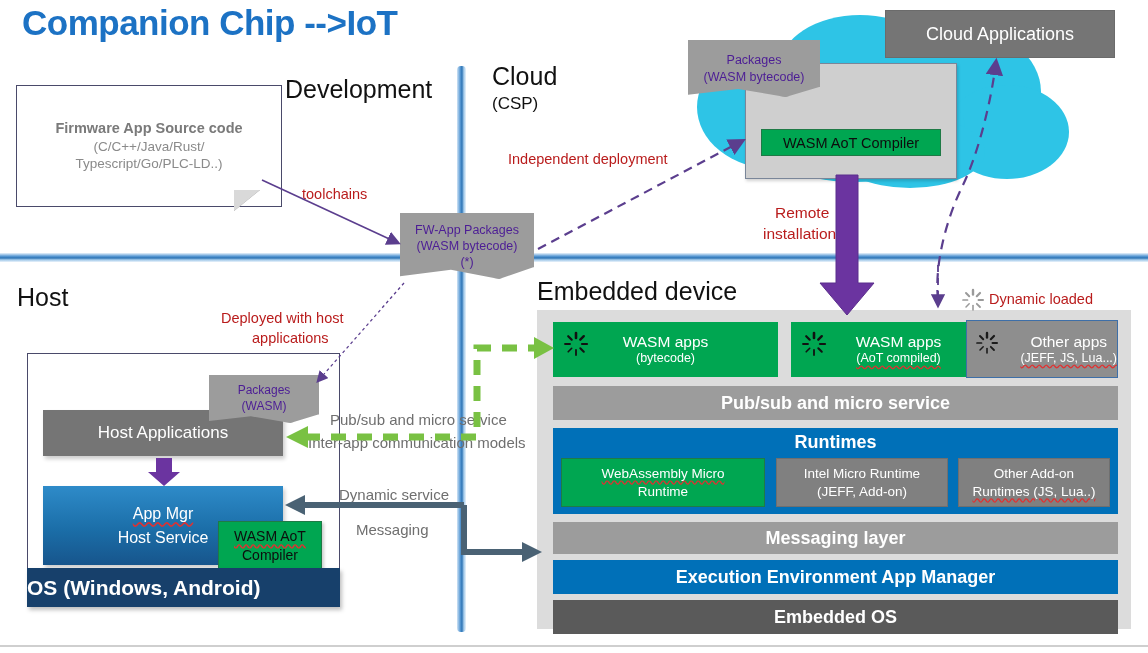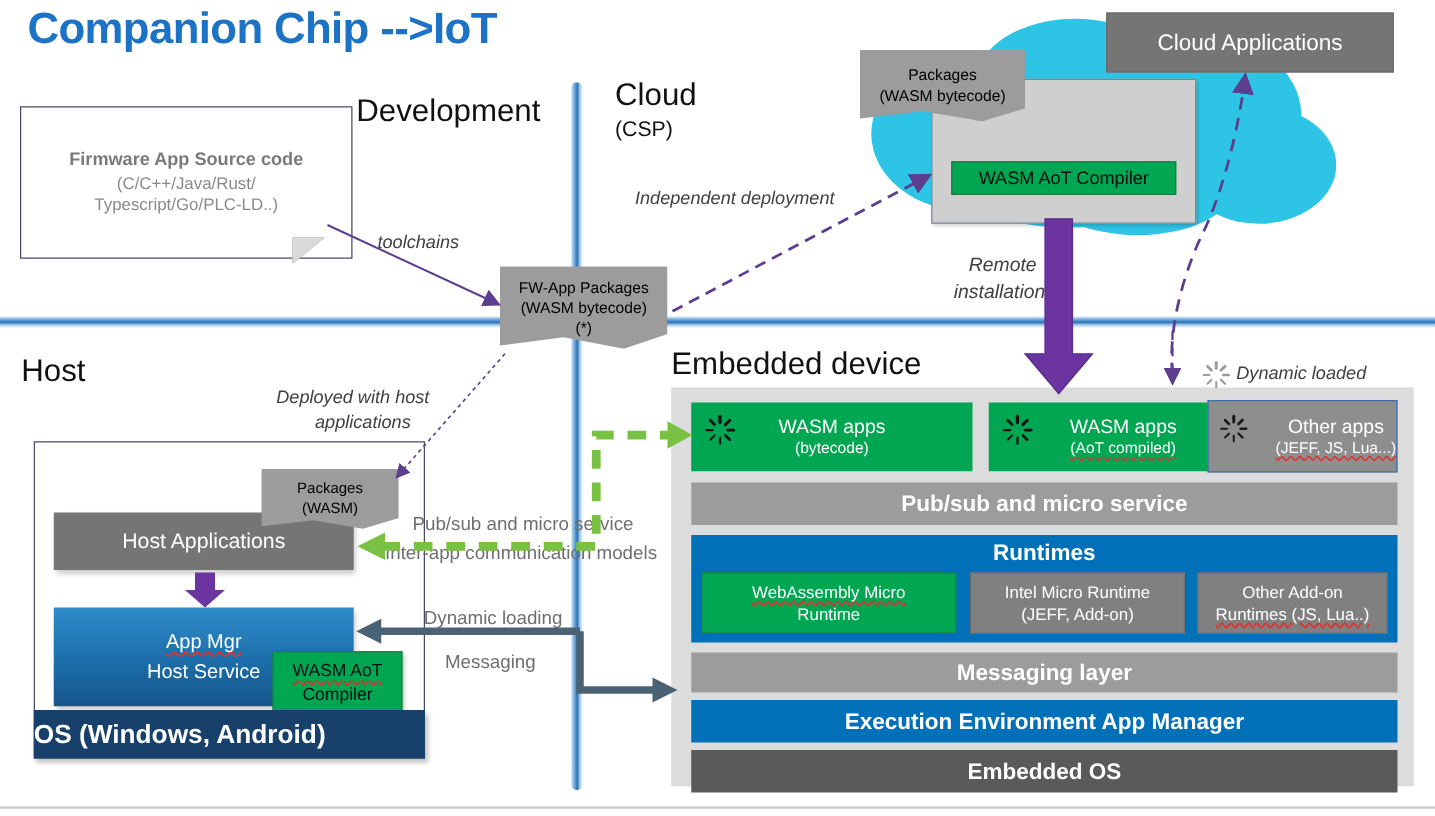--- a/index.html
+++ b/index.html
@@ -46,21 +46,21 @@
   .srcbox .t1 { font-size:14.5px; font-weight:bold; color:#7a7a7a; }
   .srcbox .t2 { font-size:13.5px; color:#8a8a8a; }
   .src-tail {
     position:absolute; left:234px; top:190px; width:0; height:0;
     border-left:26px solid #d9d9d9; border-bottom:21px solid transparent;
     filter:drop-shadow(0 0 0.6px #8a8a8a);
   }
 
   
   .pkg {
-    position:absolute; background:#9c9c9c; color:#000000; text-align:center;
+    position:absolute; background:#9c9c9c; color:#4c1d95; text-align:center;
     display:flex; flex-direction:column; align-items:center; justify-content:center;
     line-height:1.3; box-shadow:2px 3px 3px rgba(0,0,0,.22);
   }
   .pkg.wavy { clip-path: polygon(0 0,100% 0,100% 82%,74% 100%,38% 86%,0 96%); }
 
   
   .cloud { position:absolute; left:655px; top:12px; width:420px; height:180px; }
 
   .greybox {
     position:absolute; background:#757575; color:#fff;
@@ -141,21 +141,21 @@
   }
   .rt-green { background:#00A651; border-color:#1f7a46; }
   .rt-grey  { background:#808080; }
 
   
   .wv { text-decoration:underline; text-decoration-style:wavy;
         text-decoration-color:#e03030; text-underline-offset:2px; }
 
   
   .lbl { position:absolute; white-space:nowrap; }
-  .lbl-dark { color:#404040;font-style:italic; }
+  .lbl-dark { color:#b91c1c; }
   .lbl-grey { color:#6f6f6f; }
 
   svg.overlay { position:absolute; left:0; top:0; width:1148px; height:653px;
                 pointer-events:none; overflow:visible; }
 </style>
 </head>
 <body>
 
 <div id="stage">
 
@@ -365,21 +365,21 @@
 
   <div class="lbl lbl-dark" style="left:775px; top:204px; font-size:15.5px;">Remote</div>
   <div class="lbl lbl-dark" style="left:763px; top:225px; font-size:15.5px;">installation</div>
 
   <div class="lbl lbl-dark" style="left:221px; top:310px; font-size:14.5px;">Deployed with host</div>
   <div class="lbl lbl-dark" style="left:252px; top:330px; font-size:14.5px;">applications</div>
 
   <div class="lbl lbl-grey" style="left:330px; top:411px; font-size:15px;">Pub/sub and micro service</div>
   <div class="lbl lbl-grey" style="left:308px; top:434px; font-size:15px;">Inter-app communication models</div>
 
-  <div class="lbl lbl-grey" style="left:339px; top:486px; font-size:15px;">Dynamic loading</div>
+  <div class="lbl lbl-grey" style="left:339px; top:486px; font-size:15px;">Dynamic service</div>
   <div class="lbl lbl-grey" style="left:356px; top:521px; font-size:15px;">Messaging</div>
 
   <svg class="overlay">
     <defs>
       <marker id="mkPurpleThin" markerWidth="9" markerHeight="9" refX="7" refY="4.5" orient="auto">
         <path d="M0,0 L9,4.5 L0,9 z" fill="#5B3E8E"></path>
       </marker>
       <marker id="mkPurpleDash" markerWidth="8" markerHeight="8" refX="6" refY="4" orient="auto">
         <path d="M0,0 L8,4 L0,8 z" fill="#5B3E8E"></path>
       </marker>

